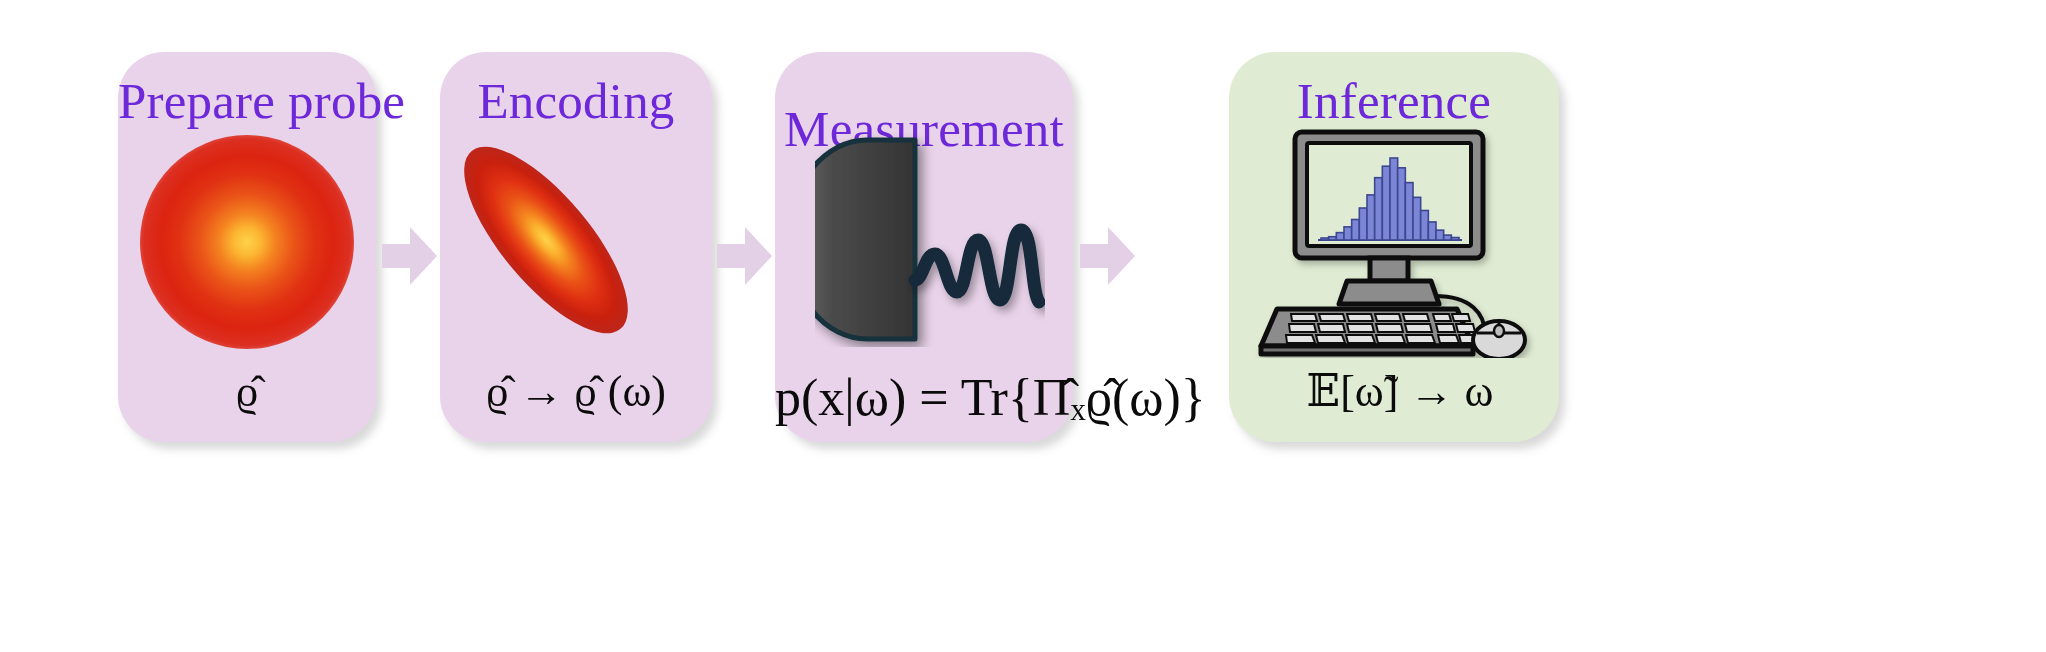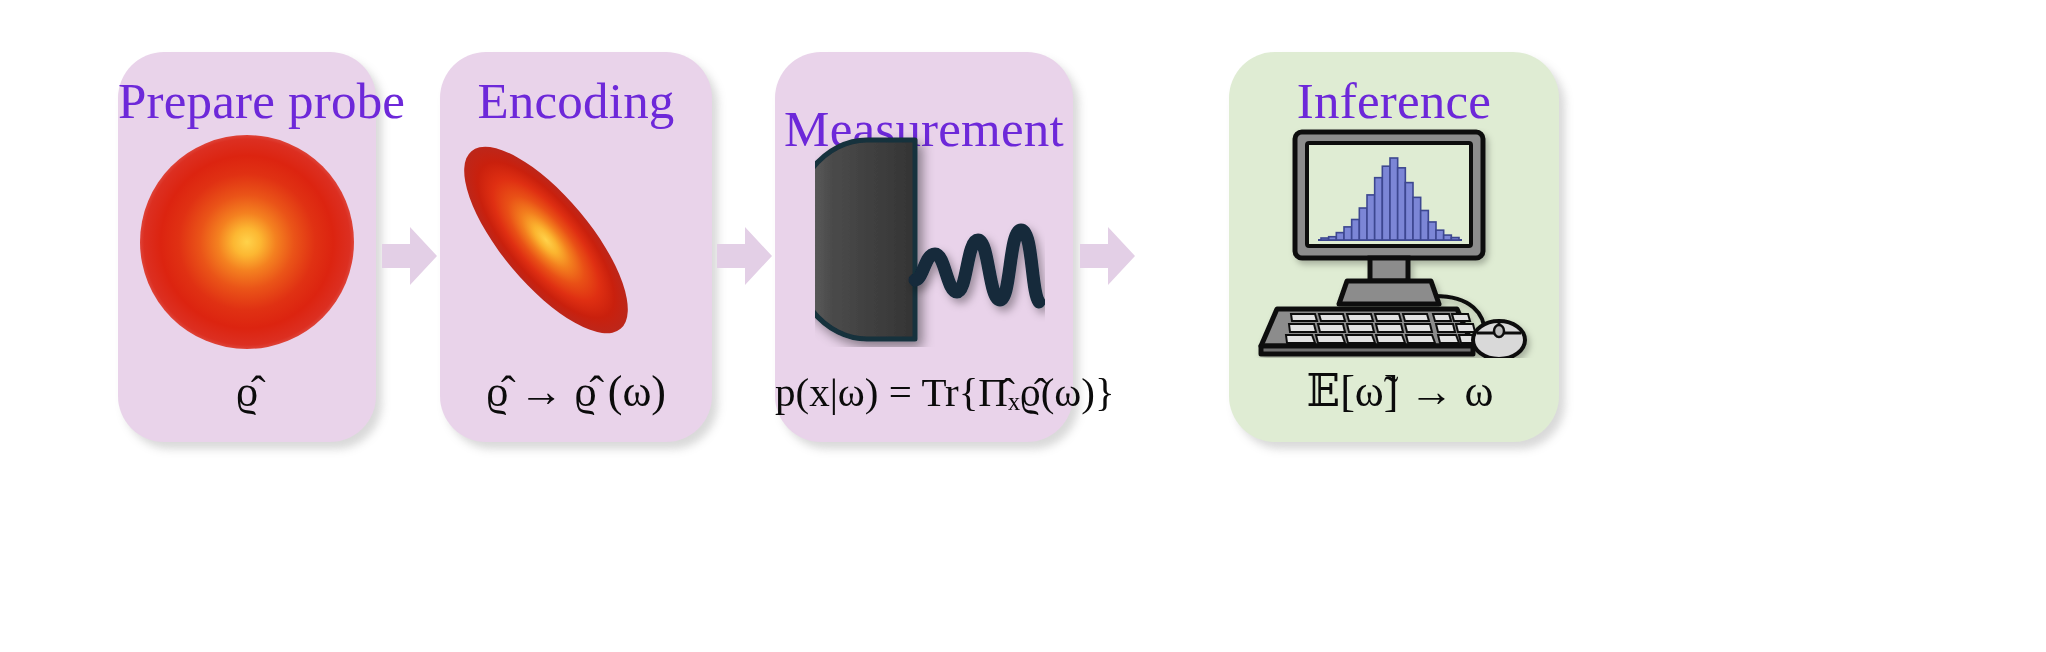--- a/index.html
+++ b/index.html
@@ -47,21 +47,21 @@
     position: absolute;
     left: 0;
     right: 0;
     text-align: center;
     color: #0b0b0b;
     font-family: "Liberation Serif", "DejaVu Serif", serif;
     font-size: 44px;
     line-height: 1;
     white-space: nowrap;
   }
-  .panel-formula.small { font-size: 41px; }
+  .panel-formula.small { font-size: 52px; }
 
   
   #panel-prepare     { left: 118px;  top: 52px;  width: 258px; height: 390px; }
   #panel-encoding    { left: 440px;  top: 52px;  width: 272px; height: 390px; }
   #panel-measurement { left: 775px;  top: 52px;  width: 298px; height: 390px; }
   #panel-inference   { left: 1185px; top: 52px;  width: 330px; height: 390px; margin-left: 44px; }
 
   
   .arrow {
     position: absolute;

